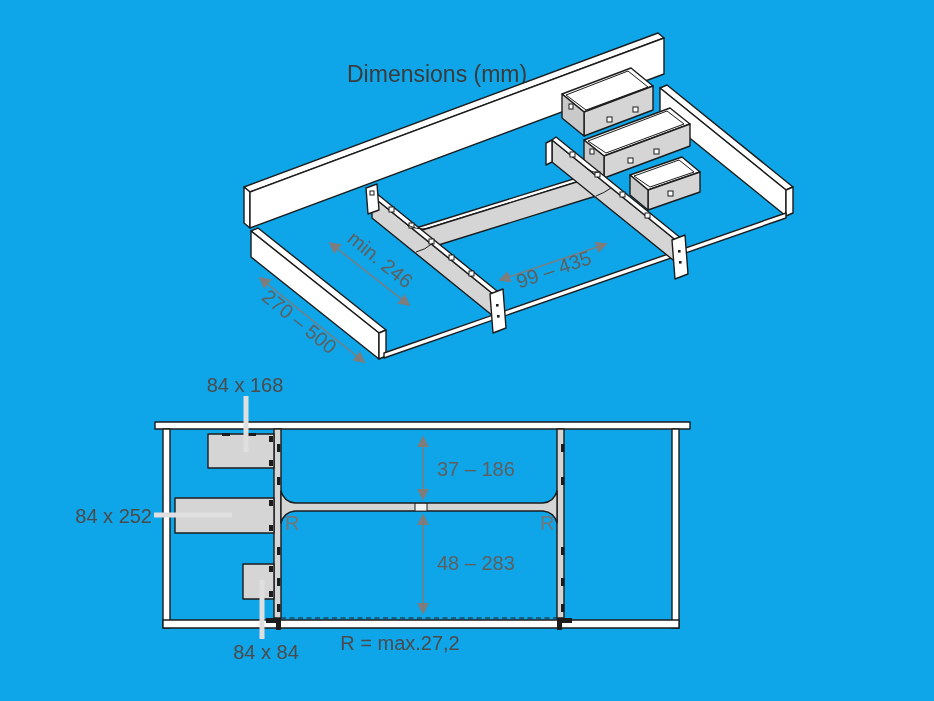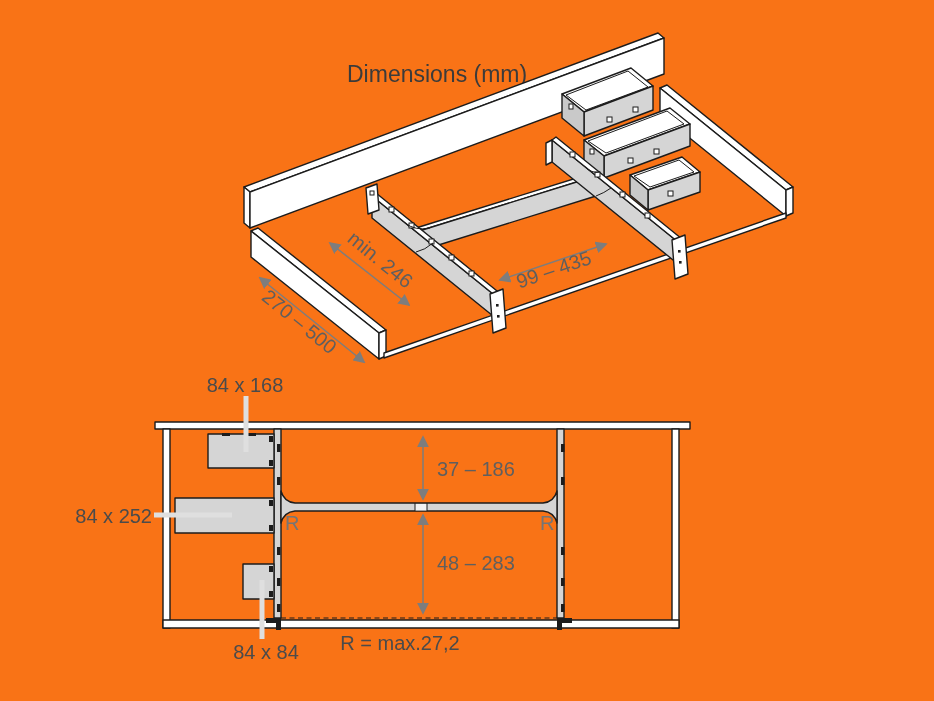--- a/index.html
+++ b/index.html
@@ -1,17 +1,17 @@
 <!DOCTYPE html>
 <html><head>
 <meta charset="utf-8">
 <style>
   html,body{margin:0;padding:0;background:#ffffff;}
   #stage{
-    position:relative;width:934px;height:701px;background:#f97316;overflow:hidden;
+    position:relative;width:934px;height:701px;background:#0ea5e9;overflow:hidden;
     font-family:"Liberation Sans", sans-serif;
   }
   svg{display:block}
   text{font-family:"Liberation Sans", sans-serif;}
   .title{font-size:23px;fill:#3b3b3b;}
   .dim{font-size:20px;fill:#5f5f5f;}
   .rlab{font-size:20px;fill:#757575;}
   .blab{font-size:20px;fill:#4b4b4b;}
   .face{stroke:#1c1c1c;stroke-width:1.4;fill:#ffffff;stroke-linejoin:round;}
   .gray{stroke:#1c1c1c;stroke-width:1.4;fill:#d5d5d5;stroke-linejoin:round;}

